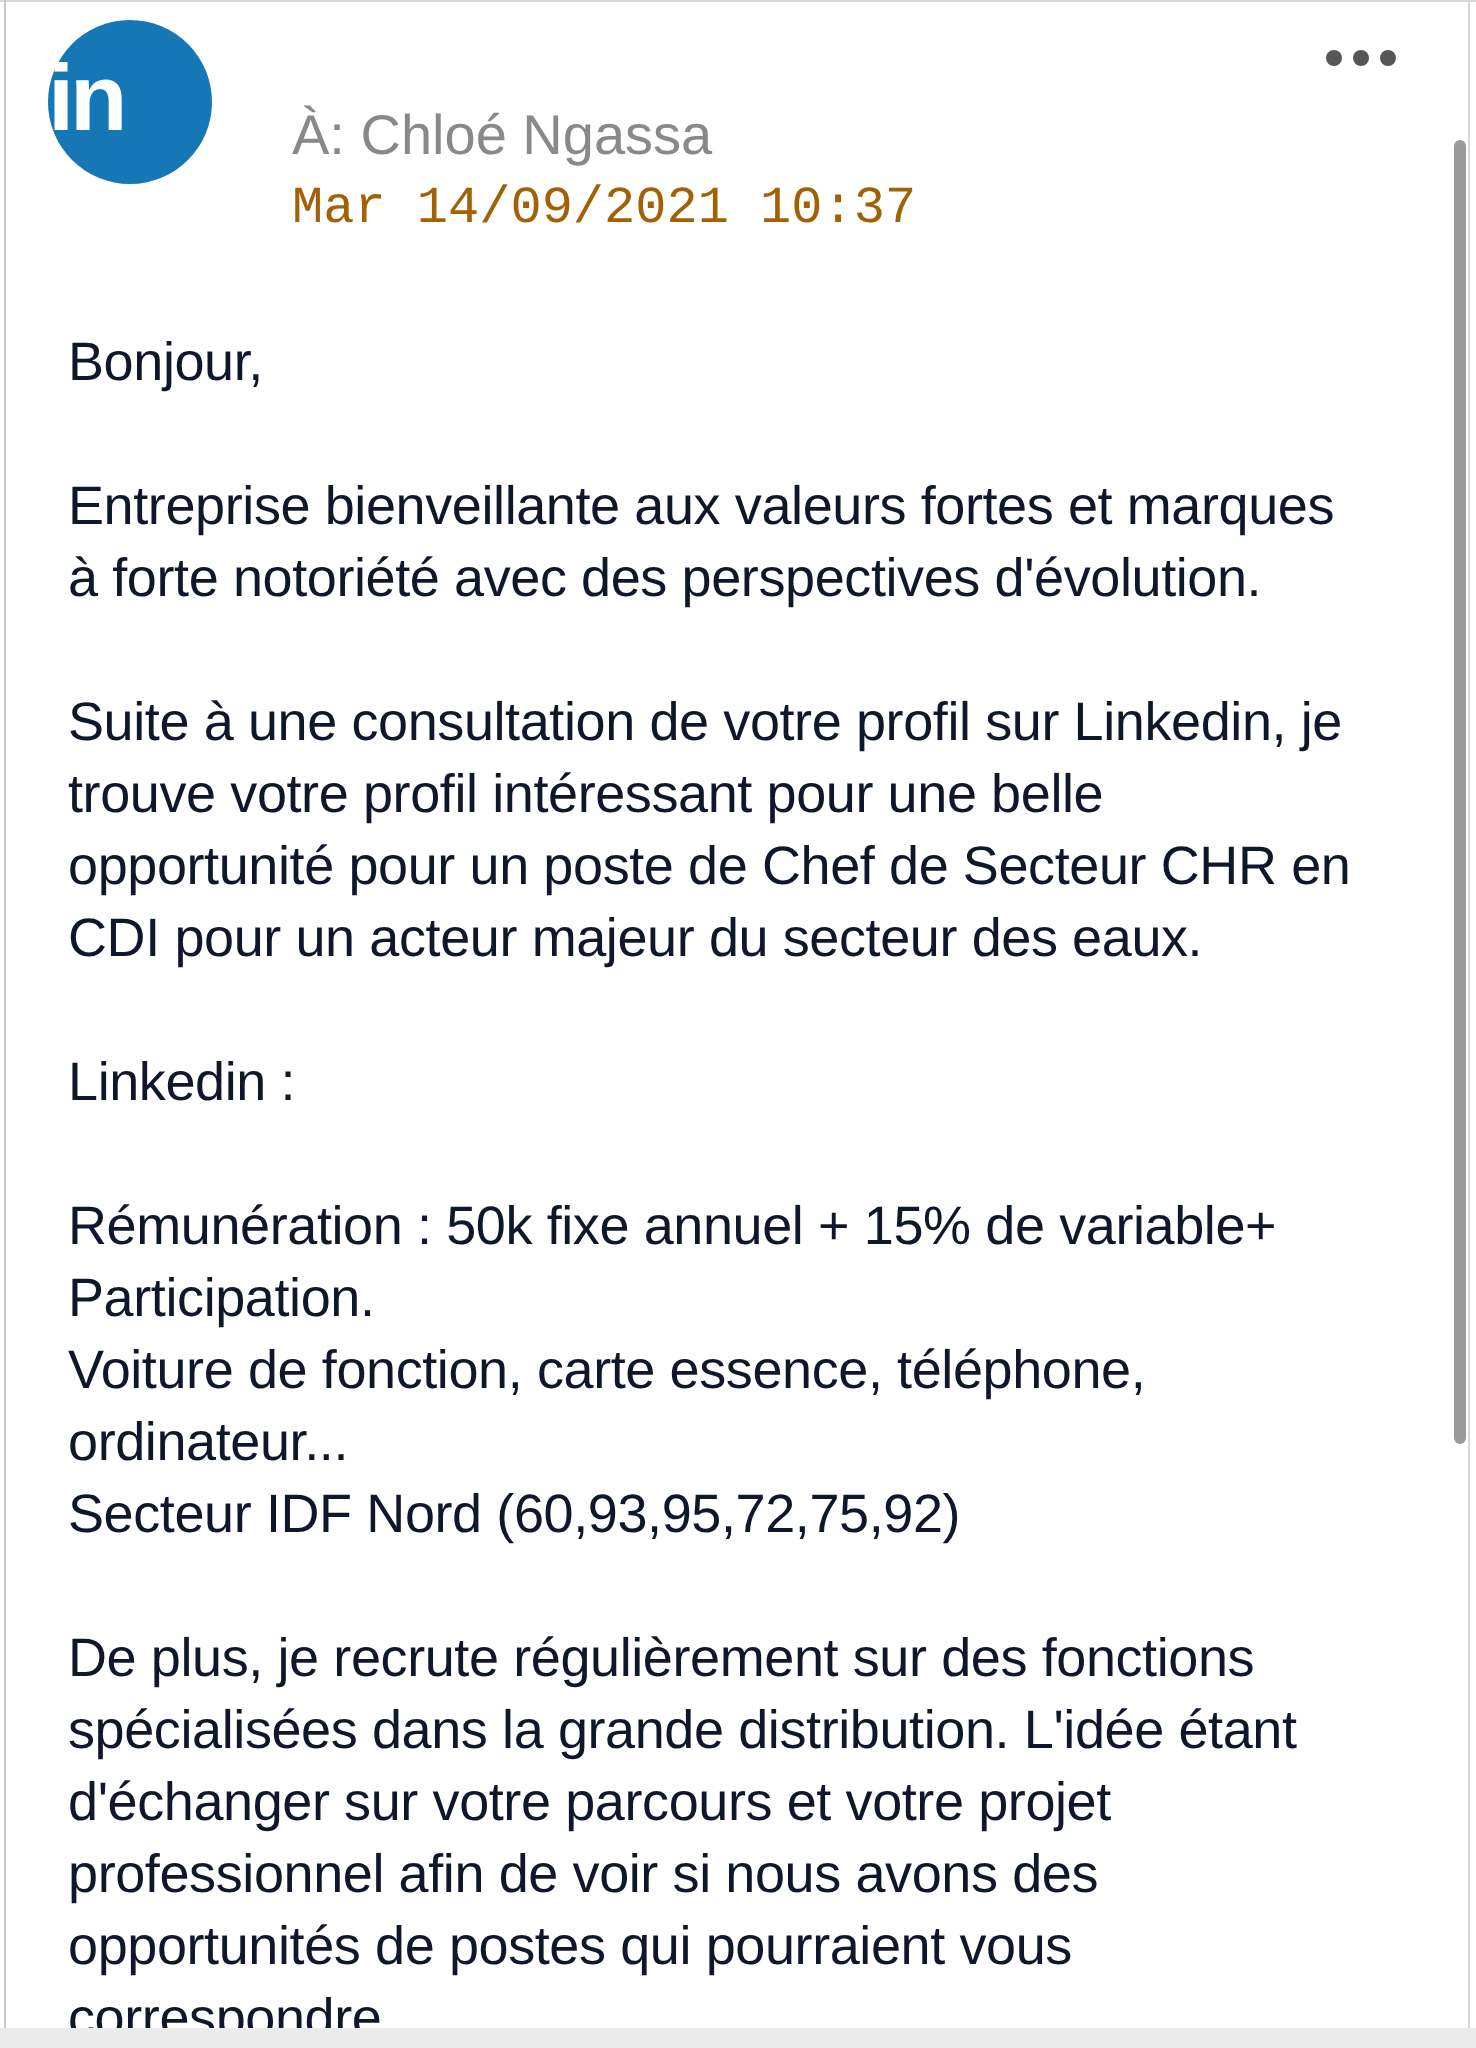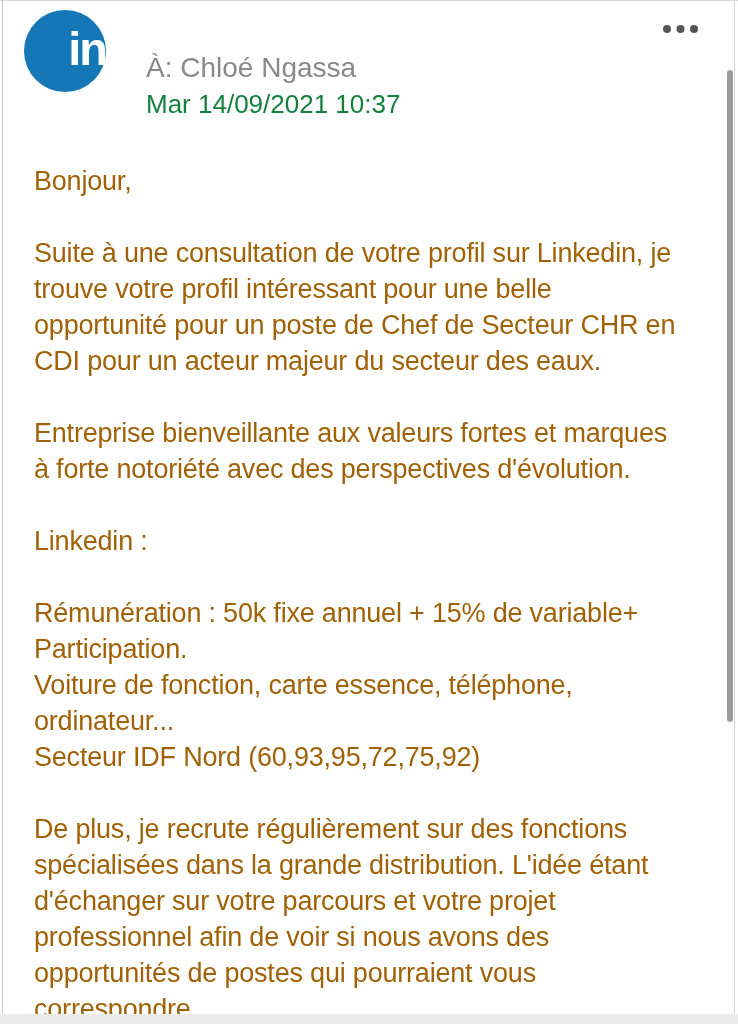--- a/index.html
+++ b/index.html
@@ -16,35 +16,35 @@
   
   .edge-top    { position: absolute; top: 0; left: 0; right: 0; height: 1px; background: #dadada; }
   .edge-left   { position: absolute; top: 0; bottom: 0; left: 2px; width: 1px; background: #c9c9c9; }
   .edge-right  { position: absolute; top: 0; bottom: 0; right: 3px; width: 1px; background: #d8d8d8; }
 
   
   .avatar {
     position: absolute; left: 24px; top: 10px;
     width: 82px; height: 82px; border-radius: 50%;
     background: #1577b5;
-    display: flex; align-items: center; justify-content: flex-end;
+    display: flex; align-items: center; justify-content: flex-start;
     cursor: pointer;
   }
   .avatar-text {
     color: #ffffff; font-weight: bold; font-size: 47px;
     letter-spacing: -2px; line-height: 1;
     transform: translateY(-3px);
   }
   .to-line {
     position: absolute; left: 146px; top: 52px;
     font-size: 28px; color: #898989; white-space: pre;
   }
   .timestamp {
     position: absolute; left: 146px; top: 89px;
-    font-size: 26px; color: #15803d; white-space: pre;
+    font-size: 26px; color: #a16207; white-space: pre; font-family: Liberation Mono, monospace;
   }
   .menu-btn {
     position: absolute; left: 653px; top: 13px;
     width: 56px; height: 34px;
     background: transparent; border: none; padding: 0; margin: 0;
     cursor: pointer;
   }
   .ellipsis-dots {
     position: absolute; left: 10px; top: 12px;
     width: 8px; height: 8px; border-radius: 50%;
@@ -54,21 +54,21 @@
 
   
   .body-text {
     position: absolute; left: 34px; top: 163px; right: 14px;
     overflow: hidden;
   }
   .para {
     margin: 0 0 36px 0;
     font-size: 27px; line-height: 36px;
     letter-spacing: -0.2px;
-    color: #a16207;
+    color: #0f172a;
     white-space: pre;
   }
 
   
   .scrollbar-track {
     position: absolute; top: 0; bottom: 0; right: 5px; width: 6px;
     background: transparent;
   }
   .scrollbar-thumb {
     position: absolute; top: 70px; left: 0; width: 6px; height: 652px;
@@ -97,26 +97,26 @@
     </div>
     <div class="to-line">À: Chloé Ngassa</div>
     <div class="timestamp">Mar 14/09/2021 10:37</div>
     <button class="menu-btn" aria-label="More options">
       <span class="ellipsis-dots"></span>
     </button>
   </header>
 
   <main class="body-text">
     <p class="para">Bonjour,</p>
+    <p class="para">Entreprise bienveillante aux valeurs fortes et marques
+à forte notoriété avec des perspectives d'évolution.</p>
     <p class="para">Suite à une consultation de votre profil sur Linkedin, je
 trouve votre profil intéressant pour une belle
 opportunité pour un poste de Chef de Secteur CHR en
 CDI pour un acteur majeur du secteur des eaux.</p>
-    <p class="para">Entreprise bienveillante aux valeurs fortes et marques
-à forte notoriété avec des perspectives d'évolution.</p>
     <p class="para">Linkedin :</p>
     <p class="para">Rémunération : 50k fixe annuel + 15% de variable+
 Participation.
 Voiture de fonction, carte essence, téléphone,
 ordinateur...
 Secteur IDF Nord (60,93,95,72,75,92)</p>
     <p class="para">De plus, je recrute régulièrement sur des fonctions
 spécialisées dans la grande distribution. L'idée étant
 d'échanger sur votre parcours et votre projet
 professionnel afin de voir si nous avons des

